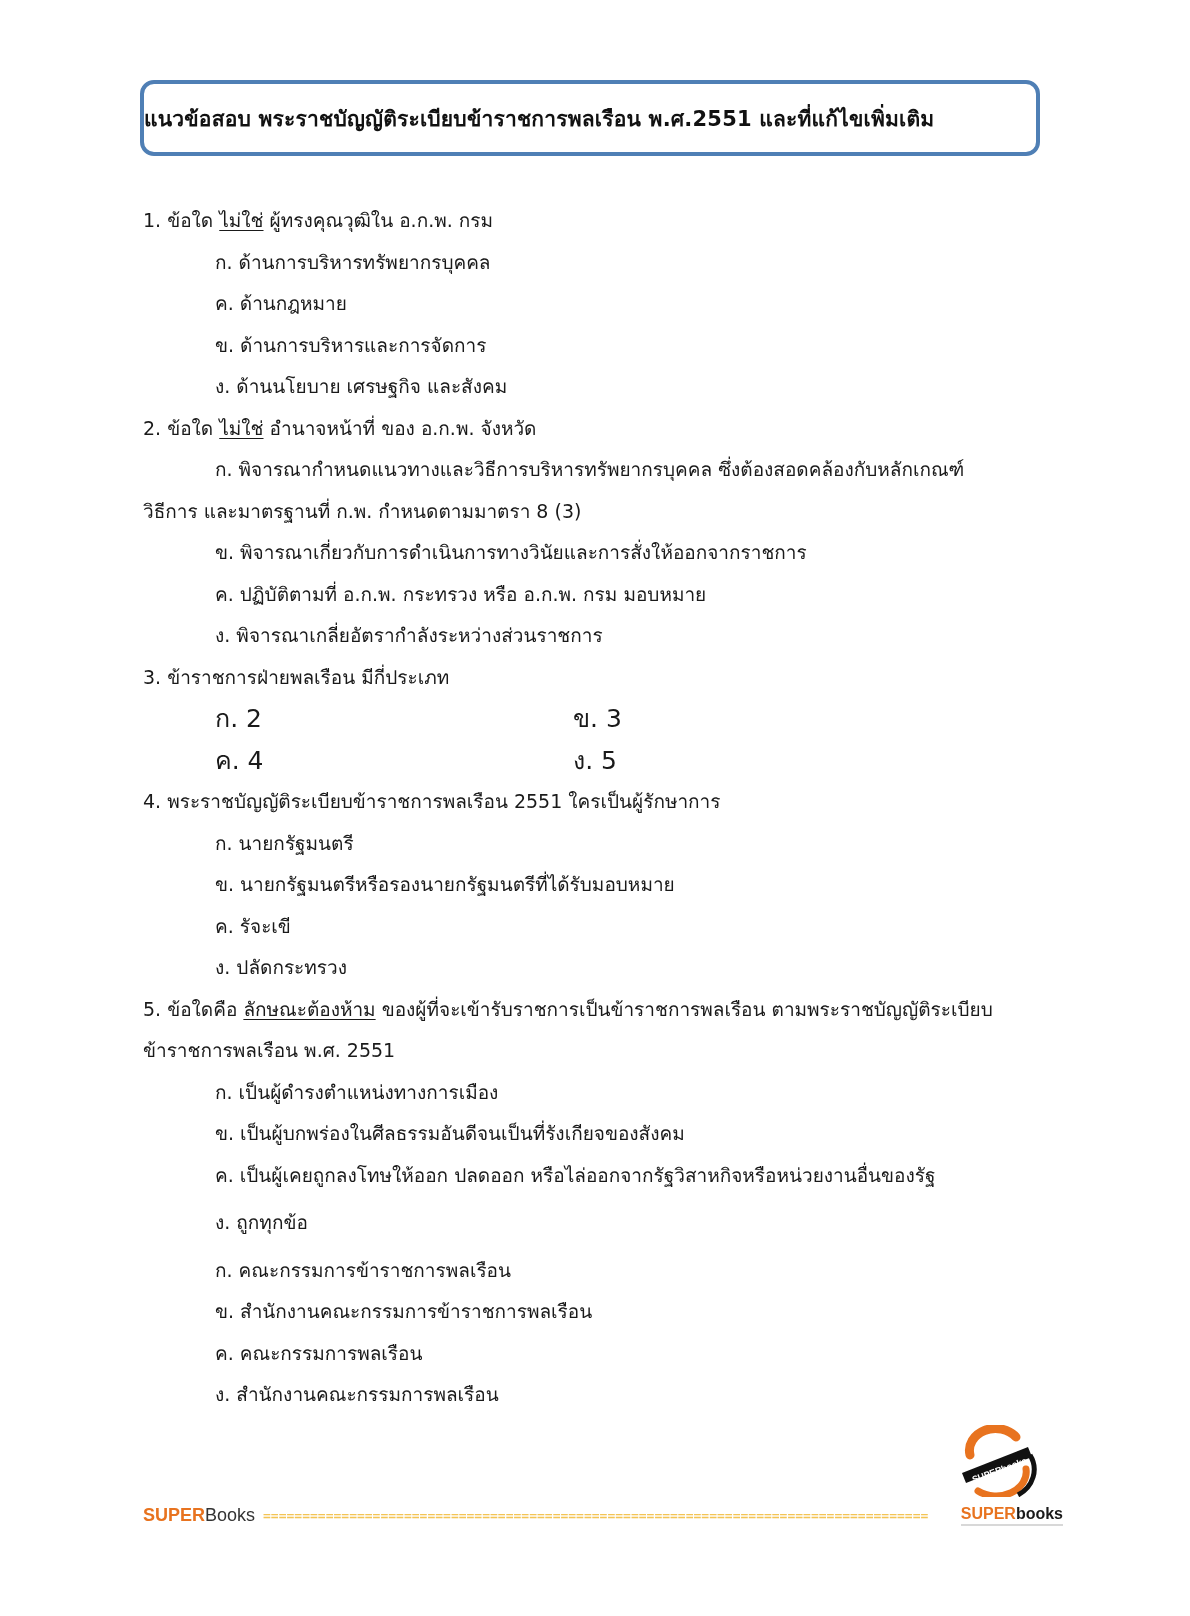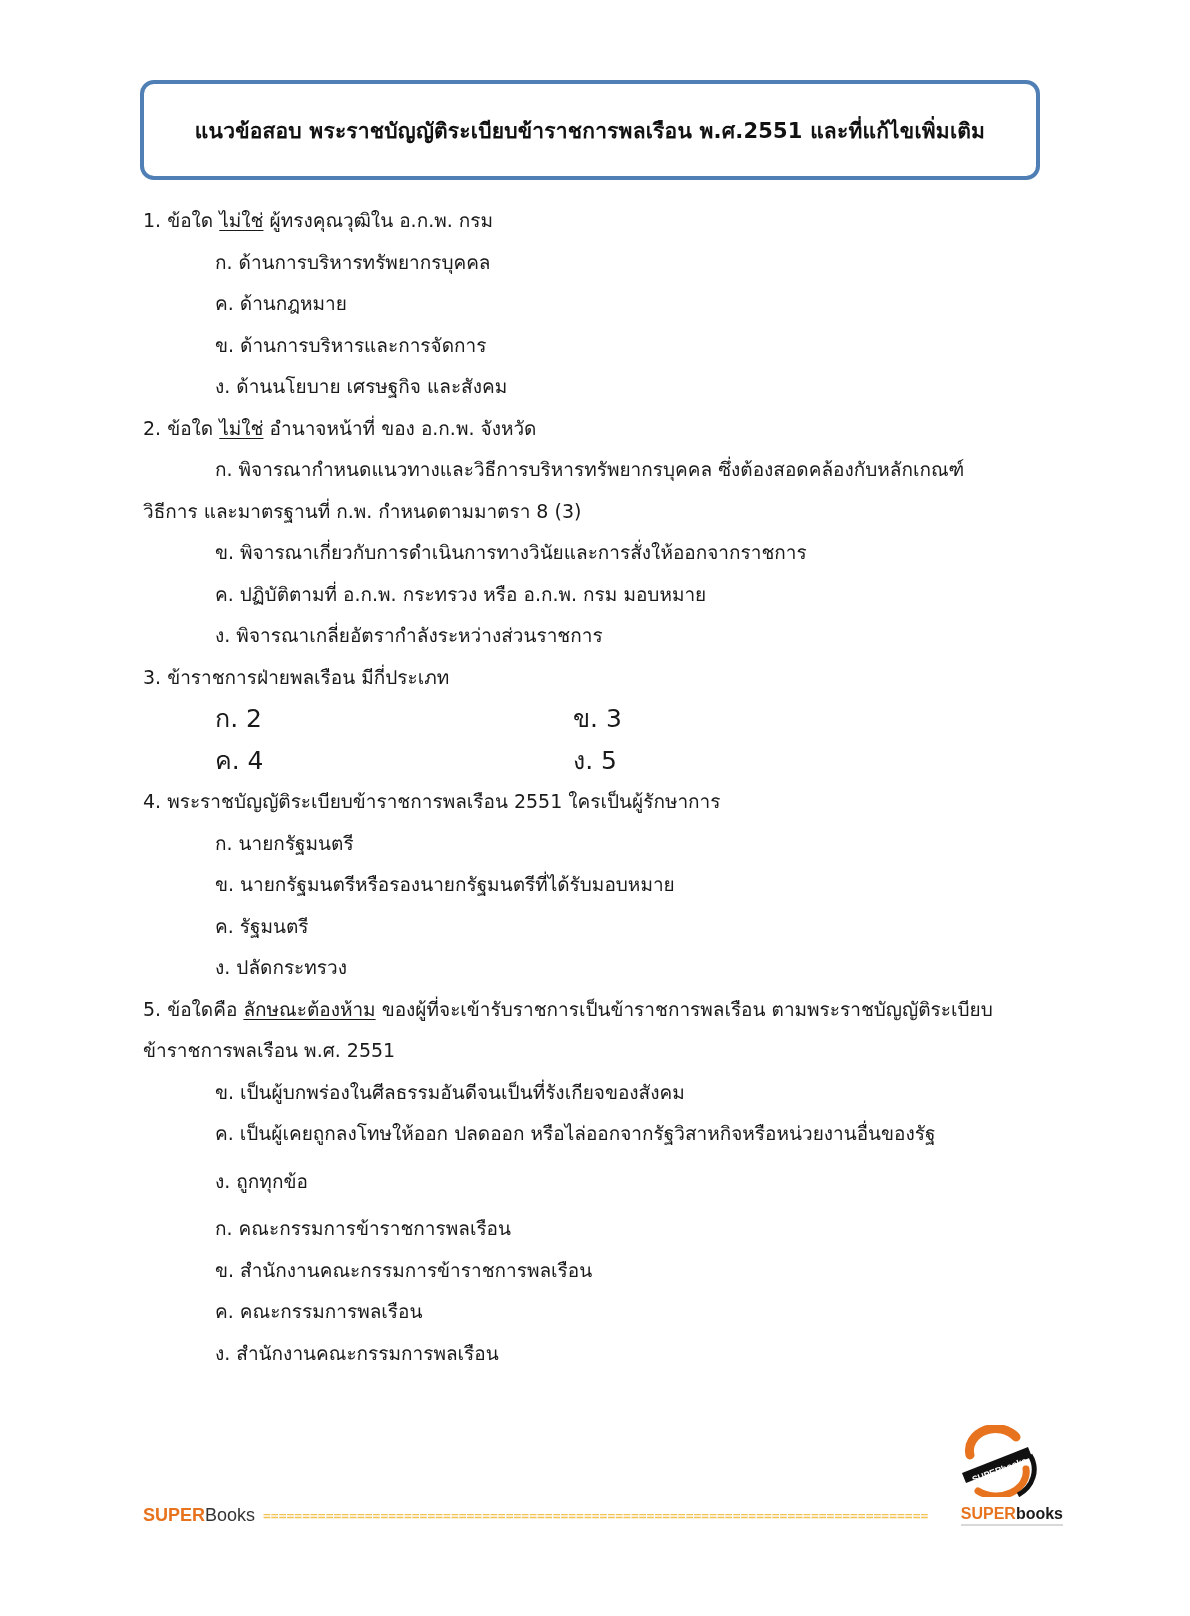--- a/index.html
+++ b/index.html
@@ -13,27 +13,26 @@
       position: relative;
       overflow: hidden;
       font-family: "DejaVu Sans", "Liberation Sans", sans-serif;
       color: #1a1a1a;
     }
     .title-box {
       position: absolute;
       left: 140px;
       top: 80px;
       width: 900px;
-      height: 100px;
+      height: 76px;
       border: 4px solid #4f7fb5;
       border-radius: 14px;
       box-sizing: border-box;
       display: flex;
       align-items: center;
-      justify-content: center;
       background: #ffffff;
     }
     .title-text {
       font-size: 21px;
       font-weight: bold;
       color: #111111;
       letter-spacing: 0.2px;
       white-space: nowrap;
     }
     .content {
@@ -151,30 +150,31 @@
     <span class="cell">ค. 4</span>
     <span class="cell">ง. 5</span>
   </div>
 
   <div class="line q-line">
     <span>4.</span>
     <span>พระราชบัญญัติระเบียบข้าราชการพลเรือน 2551 ใครเป็นผู้รักษาการ</span>
   </div>
   <div class="line opt-line">ก. นายกรัฐมนตรี</div>
   <div class="line opt-line">ข. นายกรัฐมนตรีหรือรองนายกรัฐมนตรีที่ได้รับมอบหมาย</div>
-  <div class="line opt-line">ค. รัฐมนตรี</div>
+  <div class="line opt-line">ค. รัจะเขี</div>
   <div class="line opt-line">ง. ปลัดกระทรวง</div>
 
   <div class="line q-line">
     <span>5.</span>
     <span>ข้อใดคือ</span>
     <span class="u">ลักษณะต้องห้าม</span>
     <span>ของผู้ที่จะเข้ารับราชการเป็นข้าราชการพลเรือน ตามพระราชบัญญัติระเบียบ</span>
   </div>
   <div class="line wrap-line">ข้าราชการพลเรือน พ.ศ. 2551</div>
+  <div class="line opt-line">ก. เป็นผู้ดำรงตำแหน่งทางการเมือง</div>
   <div class="line opt-line">ข. เป็นผู้บกพร่องในศีลธรรมอันดีจนเป็นที่รังเกียจของสังคม</div>
   <div class="line opt-line">ค. เป็นผู้เคยถูกลงโทษให้ออก ปลดออก หรือไล่ออกจากรัฐวิสาหกิจหรือหน่วยงานอื่นของรัฐ</div>
   <div class="gap-extra"></div>
   <div class="line opt-line">ง. ถูกทุกข้อ</div>
   <div class="gap-extra"></div>
 
   <div class="line opt-line">ก. คณะกรรมการข้าราชการพลเรือน</div>
   <div class="line opt-line">ข. สำนักงานคณะกรรมการข้าราชการพลเรือน</div>
   <div class="line opt-line">ค. คณะกรรมการพลเรือน</div>
   <div class="line opt-line">ง. สำนักงานคณะกรรมการพลเรือน</div>

